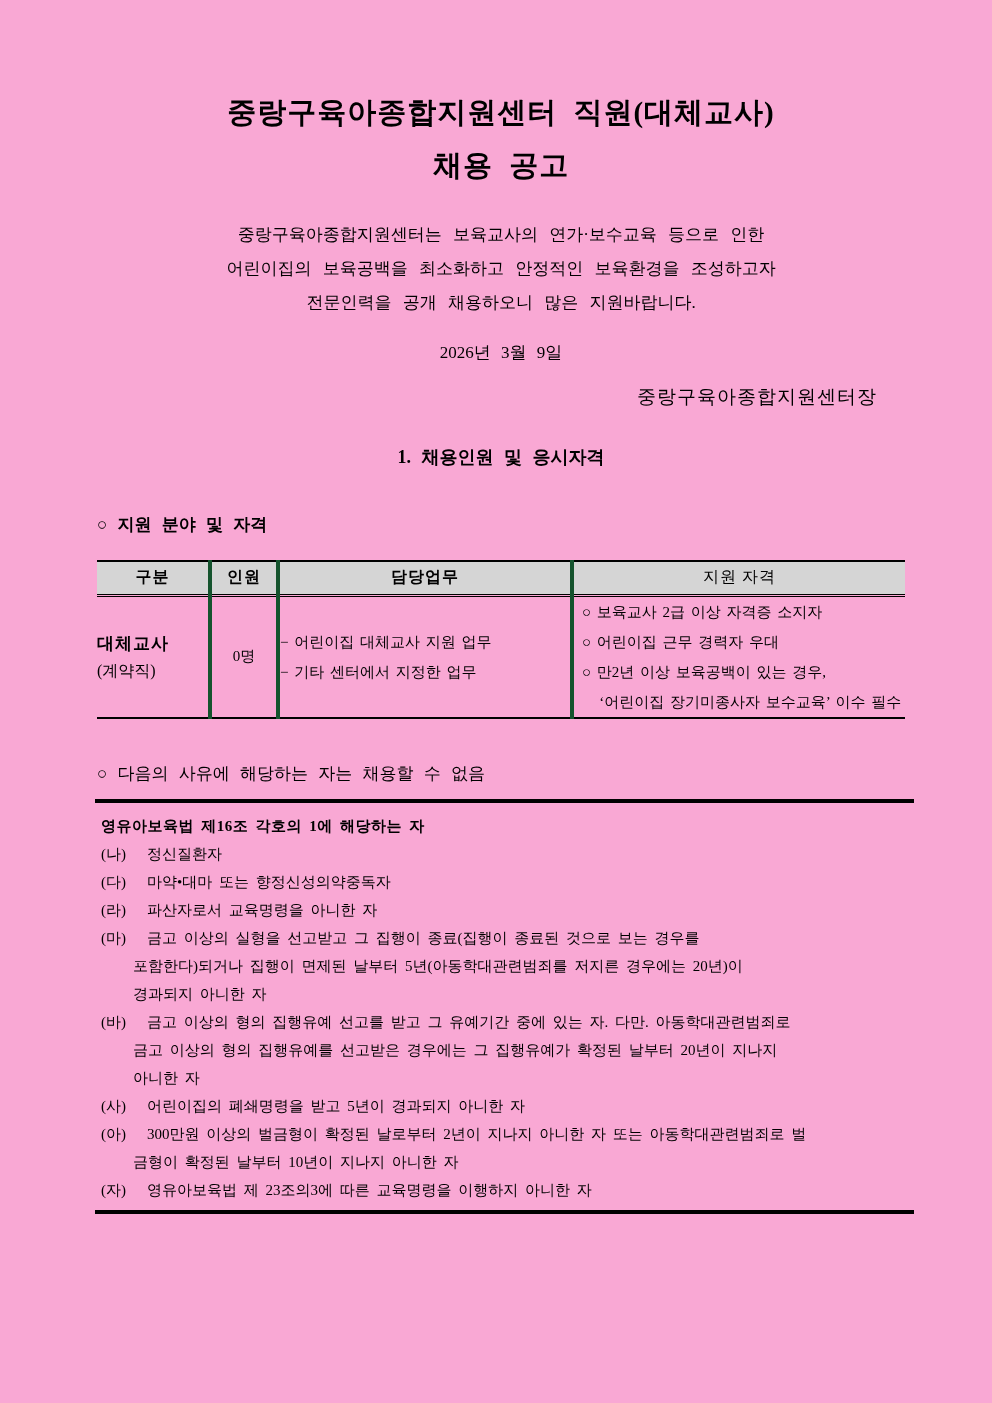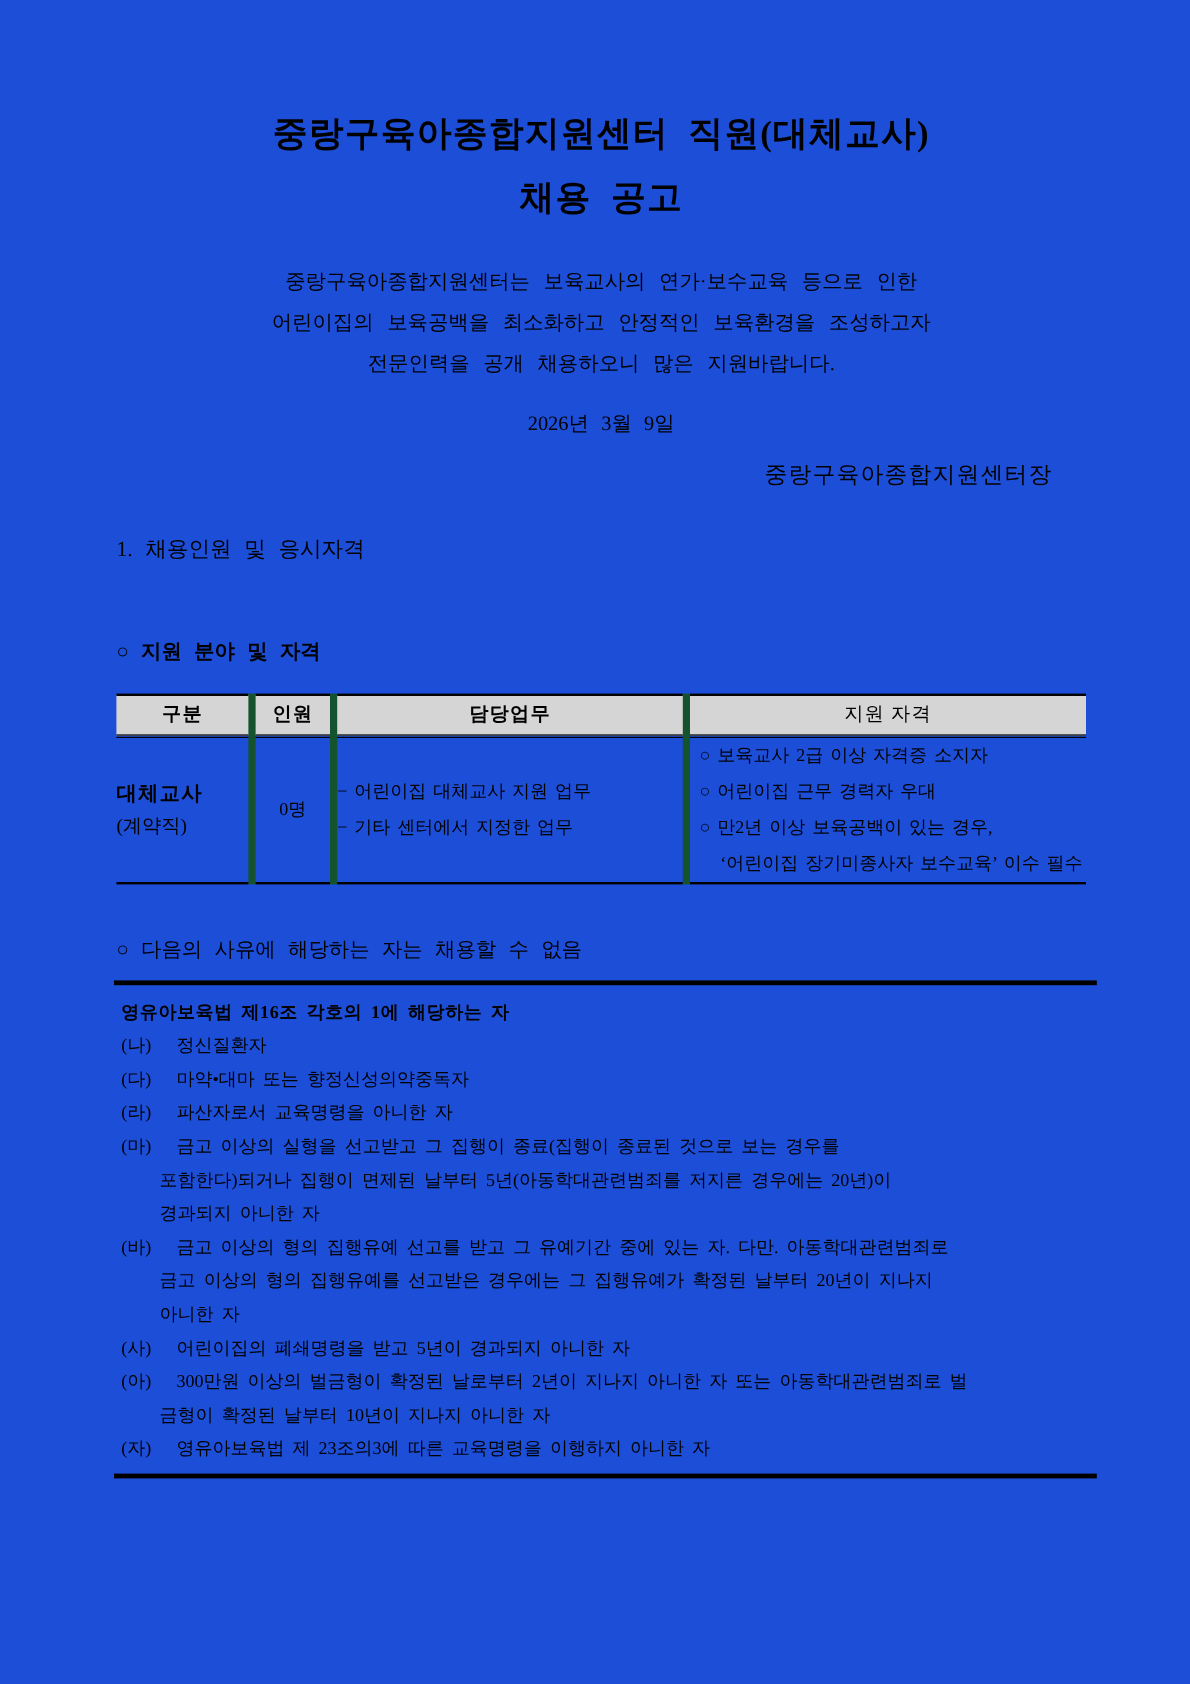--- a/index.html
+++ b/index.html
@@ -1,21 +1,21 @@
 <!DOCTYPE html>
 <html><head>
 <meta charset="utf-8">
 <style>
   * { margin: 0; padding: 0; box-sizing: border-box; }
   html, body { background: #ffffff; }
   .page {
     position: relative;
     width: 992px;
     height: 1403px;
-    background: #1d4ed8;
+    background: #f9a8d4;
     color: #000000;
     font-family: "Liberation Serif", "DejaVu Serif", serif;
     overflow: hidden;
   }
   .content { padding: 0 87px 0 97px; }
 
   
   .title-block { padding-top: 86px; text-align: center; }
   .title-line {
     font-size: 29px; font-weight: bold; line-height: 53px;
@@ -24,42 +24,42 @@
 
   
   .intro { margin-top: 26px; text-align: center; }
   .intro-line { font-size: 17px; line-height: 34px; word-spacing: 7px; white-space: nowrap; }
 
   
   .date-line { margin-top: 16px; text-align: center; font-size: 17px; line-height: 34px; word-spacing: 6px; }
   .signature-line { margin-top: 10px; text-align: right; padding-right: 28px; font-size: 19px; line-height: 34px; letter-spacing: 1px; }
 
   
-  .section-heading { margin-top: 26px; font-size: 18px; font-weight: normal; line-height: 34px; word-spacing: 6px; }
-  .sub-heading { margin-top: 52px; font-size: 17px; font-weight: bold; line-height: 34px; word-spacing: 6px; }
+  .section-heading { margin-top: 26px; font-size: 18px; font-weight: bold; line-height: 34px; word-spacing: 6px; text-align: center; }
+  .sub-heading { margin-top: 34px; font-size: 17px; font-weight: bold; line-height: 34px; word-spacing: 6px; }
   .sub-heading2 { margin-top: 38px; font-size: 17px; font-weight: normal; line-height: 34px; word-spacing: 6px; }
 
   
   table.recruit {
     margin-top: 18px; width: 808px;
     border-collapse: collapse;
     border-top: 2px solid #000;
     border-bottom: 2px solid #000;
     table-layout: fixed;
   }
   table.recruit th {
     background: #d5d5d5;
     border-bottom: 3px double #000;
     height: 34px;
     font-size: 16px; font-weight: bold;
     text-align: center; vertical-align: middle;
     letter-spacing: 1px;
   }
   table.recruit th.normal-weight { font-weight: normal; }
-  table.recruit th + th, table.recruit td + td { border-left: 6px solid #14532d; }
+  table.recruit th + th, table.recruit td + td { border-left: 4px solid #14532d; }
   table.recruit td { height: 94px; vertical-align: middle; font-size: 15px; }
   .col1 { width: 113px; } .col2 { width: 68px; } .col3 { width: 294px; } .col4 { width: 333px; }
   td.cell-category { text-align: left; line-height: 27px; }
   .cat-main { font-weight: bold; font-size: 17px; letter-spacing: 1px; }
   .cat-sub { font-size: 16px; }
   td.cell-count { text-align: center; }
   td.cell-duties { }
   .duty-line { line-height: 30px; white-space: pre; word-spacing: 2px; }
   td.cell-quals { padding-left: 8px; }
   .qual-line { line-height: 30px; white-space: pre; word-spacing: 2px; }

